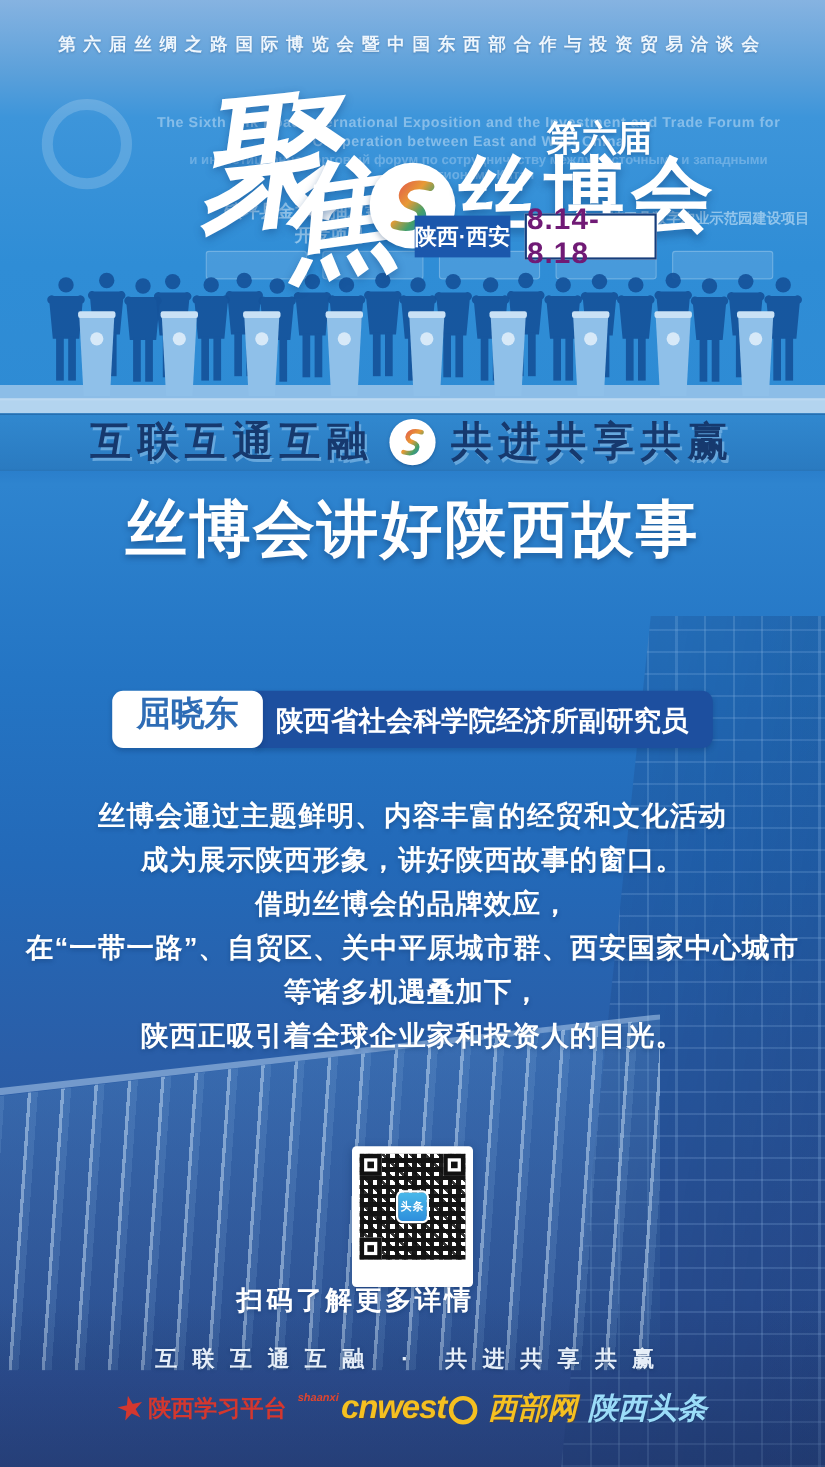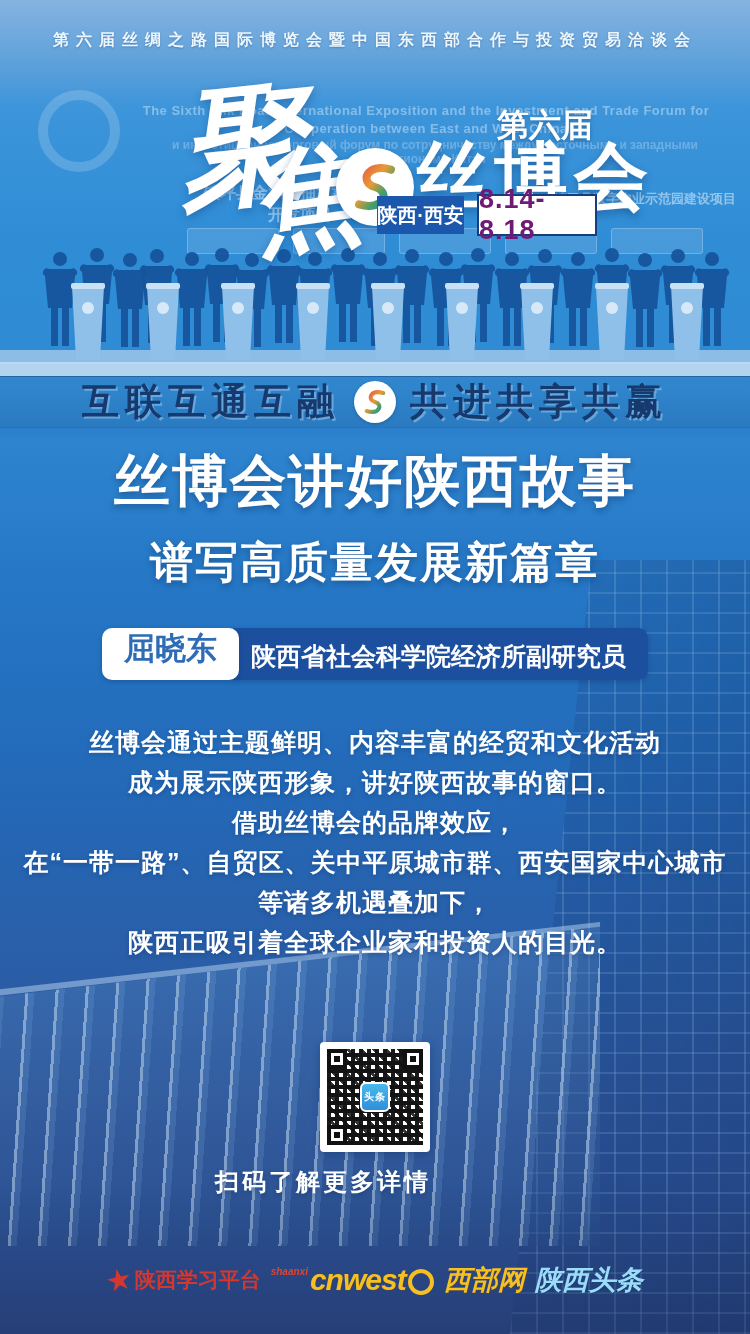--- a/index.html
+++ b/index.html
@@ -100,21 +100,21 @@
   .speaker-title{background:#1d4f9f;color:#fff;font-size:25px;font-weight:700;
     padding:13px 22px 9px 18px;border-radius:0 10px 10px 0;line-height:1.2;margin-left:-6px;
     align-self:center;box-shadow:0 2px 5px rgba(10,45,95,.3);}
 
   
   .body-text{position:absolute;left:0;top:722px;width:750px;text-align:center;z-index:5;}
   .body-line{font-size:25px;font-weight:700;line-height:40px;letter-spacing:1px;
     text-shadow:0 2px 4px rgba(10,45,95,.35);}
 
   
-  .qr-card{position:absolute;left:50%;top:1042px;transform:translateX(-50%);width:110px;height:110px;
+  .qr-card{position:absolute;left:50%;top:1042px;transform:translateX(-50%);width:110px;height:128px;
     background:#fff;border-radius:4px;padding:7px;z-index:5;box-shadow:0 2px 8px rgba(10,40,85,.35);}
   .qr-pattern{position:relative;width:96px;height:96px;background:
       repeating-linear-gradient(45deg, rgba(17,17,17,.85) 0 3px, transparent 3px 9px),
       repeating-linear-gradient(0deg, #141414 0 4px, transparent 4px 8px),
       repeating-linear-gradient(90deg, #1a1a1a 0 4px, #fff 4px 8px);}
   .finder{position:absolute;width:20px;height:20px;background:#fff;border:4px solid #111;}
   .finder::after{content:"";position:absolute;inset:3px;background:#111;}
   .finder-tl{left:0;top:0;} .finder-tr{right:0;top:0;} .finder-bl{left:0;bottom:0;}
   .qr-chip{position:absolute;left:50%;top:50%;transform:translate(-50%,-50%);
     width:30px;height:30px;border-radius:6px;border:2px solid #fff;
@@ -252,21 +252,20 @@
               <stop offset="1" stop-color="#2f7fc1"></stop>
         </linearGradient>
           </defs>
         <path d="M31 8 C14 3 9 17 20 20 C31 23 26 37 9 32" fill="none" stroke="url(#sg2)" stroke-width="5.5" stroke-linecap="round"></path>
       </svg>
     </span>
     <span class="banner-text">共进共享共赢</span>
   </div>
 
   <h1 class="title">丝博会讲好陕西故事</h1>
-  <h2 class="subtitle">谱写高质量发展新篇章</h2>
 
   <div class="speaker">
     <span class="speaker-name">屈晓东</span>
     <span class="speaker-title">陕西省社会科学院经济所副研究员</span>
   </div>
 
   <div class="body-text">
     <div class="body-line">丝博会通过主题鲜明、内容丰富的经贸和文化活动</div>
     <div class="body-line">成为展示陕西形象，讲好陕西故事的窗口。</div>
     <div class="body-line">借助丝博会的品牌效应，</div>
@@ -278,20 +277,21 @@
   <div class="qr-card">
     <div class="qr-pattern">
       <div class="finder finder-tl"></div>
       <div class="finder finder-tr"></div>
       <div class="finder finder-bl"></div>
       <div class="qr-chip">头条</div>
     </div>
   </div>
   <div class="qr-caption">扫码了解更多详情</div>
 
+  <div class="tagline">互联互通互融 · 共进共享共赢</div>
   <div class="footer-logos">
     <span class="logo-xuexi">
       <span class="star">★</span>
       <span>陕西学习平台</span>
     </span>
     <span class="logo-cnwest">
       <span class="cn-sup">shaanxi</span>
       <span class="cn-word">cnwest</span>
       <span class="cn-ring"></span>
     </span>

